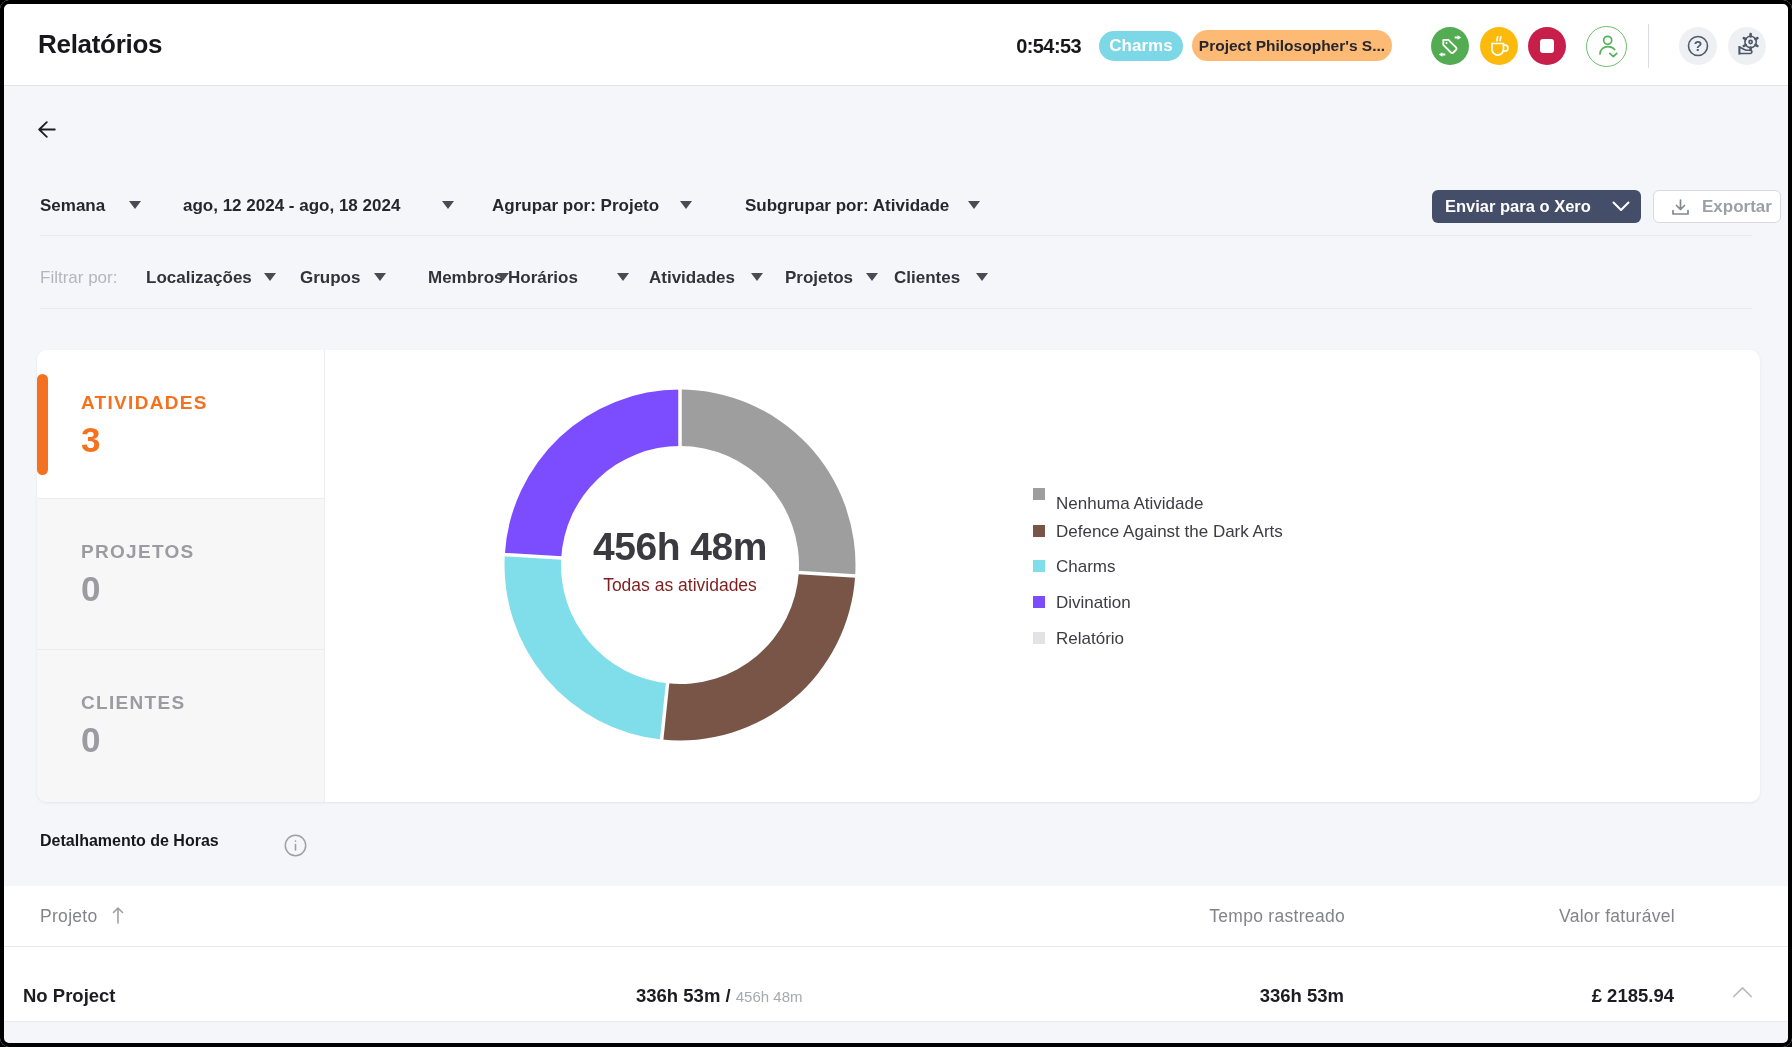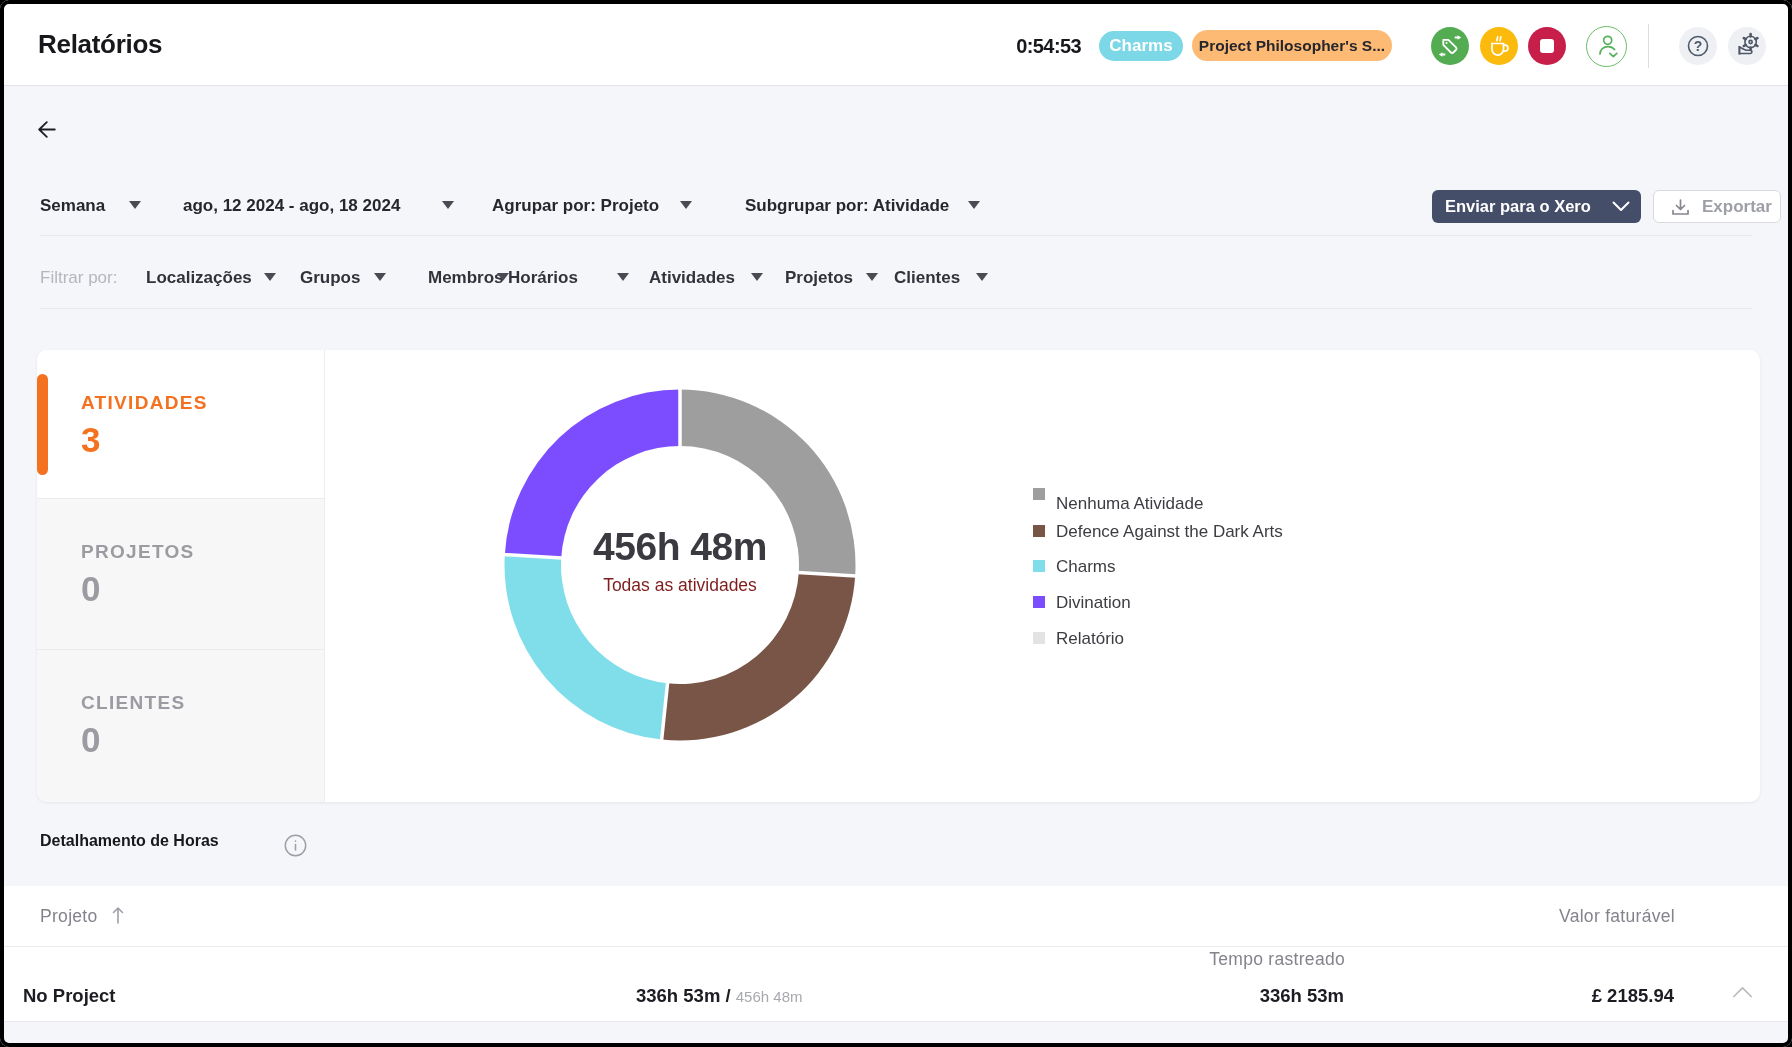--- a/index.html
+++ b/index.html
@@ -192,21 +192,21 @@
   <svg class="abs" style="left:284px; top:834px;" width="23" height="23" viewBox="0 0 23 23">
     <circle cx="11.5" cy="11.5" r="10.2" fill="none" stroke="#9ea0a8" stroke-width="1.5"></circle>
     <path d="M11.5 10.5 v5.5 M11.5 7 v0.3" stroke="#9ea0a8" stroke-width="1.6" fill="none" stroke-linecap="round"></path>
   </svg>
   <div class="tbl-head"></div>
   <div class="tbl-row"></div>
   <div class="th" style="left:40px;text-align:right;">Projeto</div>
   <svg class="abs" style="left:110px; top:905px;" width="16" height="20" viewBox="0 0 16 20">
     <path d="M8 18 V3 M3.5 7.5 L8 3 L12.5 7.5" stroke="#9ea0a8" stroke-width="1.6" fill="none" stroke-linecap="round" stroke-linejoin="round"></path>
   </svg>
-  <div class="th" style="right:447px;margin-top:43px;">Tempo rastreado</div>
+  <div class="th" style="right:447px;">Tempo rastreado</div>
   <div class="th" style="right:117px;">Valor faturável</div>
   <div class="td" style="left:23px;">No Project</div>
   <div class="td" style="left:636px;">336h 53m / <span style="font-weight:normal; color:#a7a9af; font-size:15px;">456h 48m</span></div>
   <div class="td" style="right:448px;">336h 53m</div>
   <div class="td" style="right:118px;">£ 2185.94</div>
   <svg class="abs" style="left:1731px; top:985px;" width="23" height="15" viewBox="0 0 23 15">
     <path d="M2.8 11.5 L11.5 2.8 L20.2 11.5" stroke="#b9bbc1" stroke-width="1.7" fill="none" stroke-linecap="round" stroke-linejoin="round"></path>
   </svg>
 </div>
 <div class="frame"></div>

